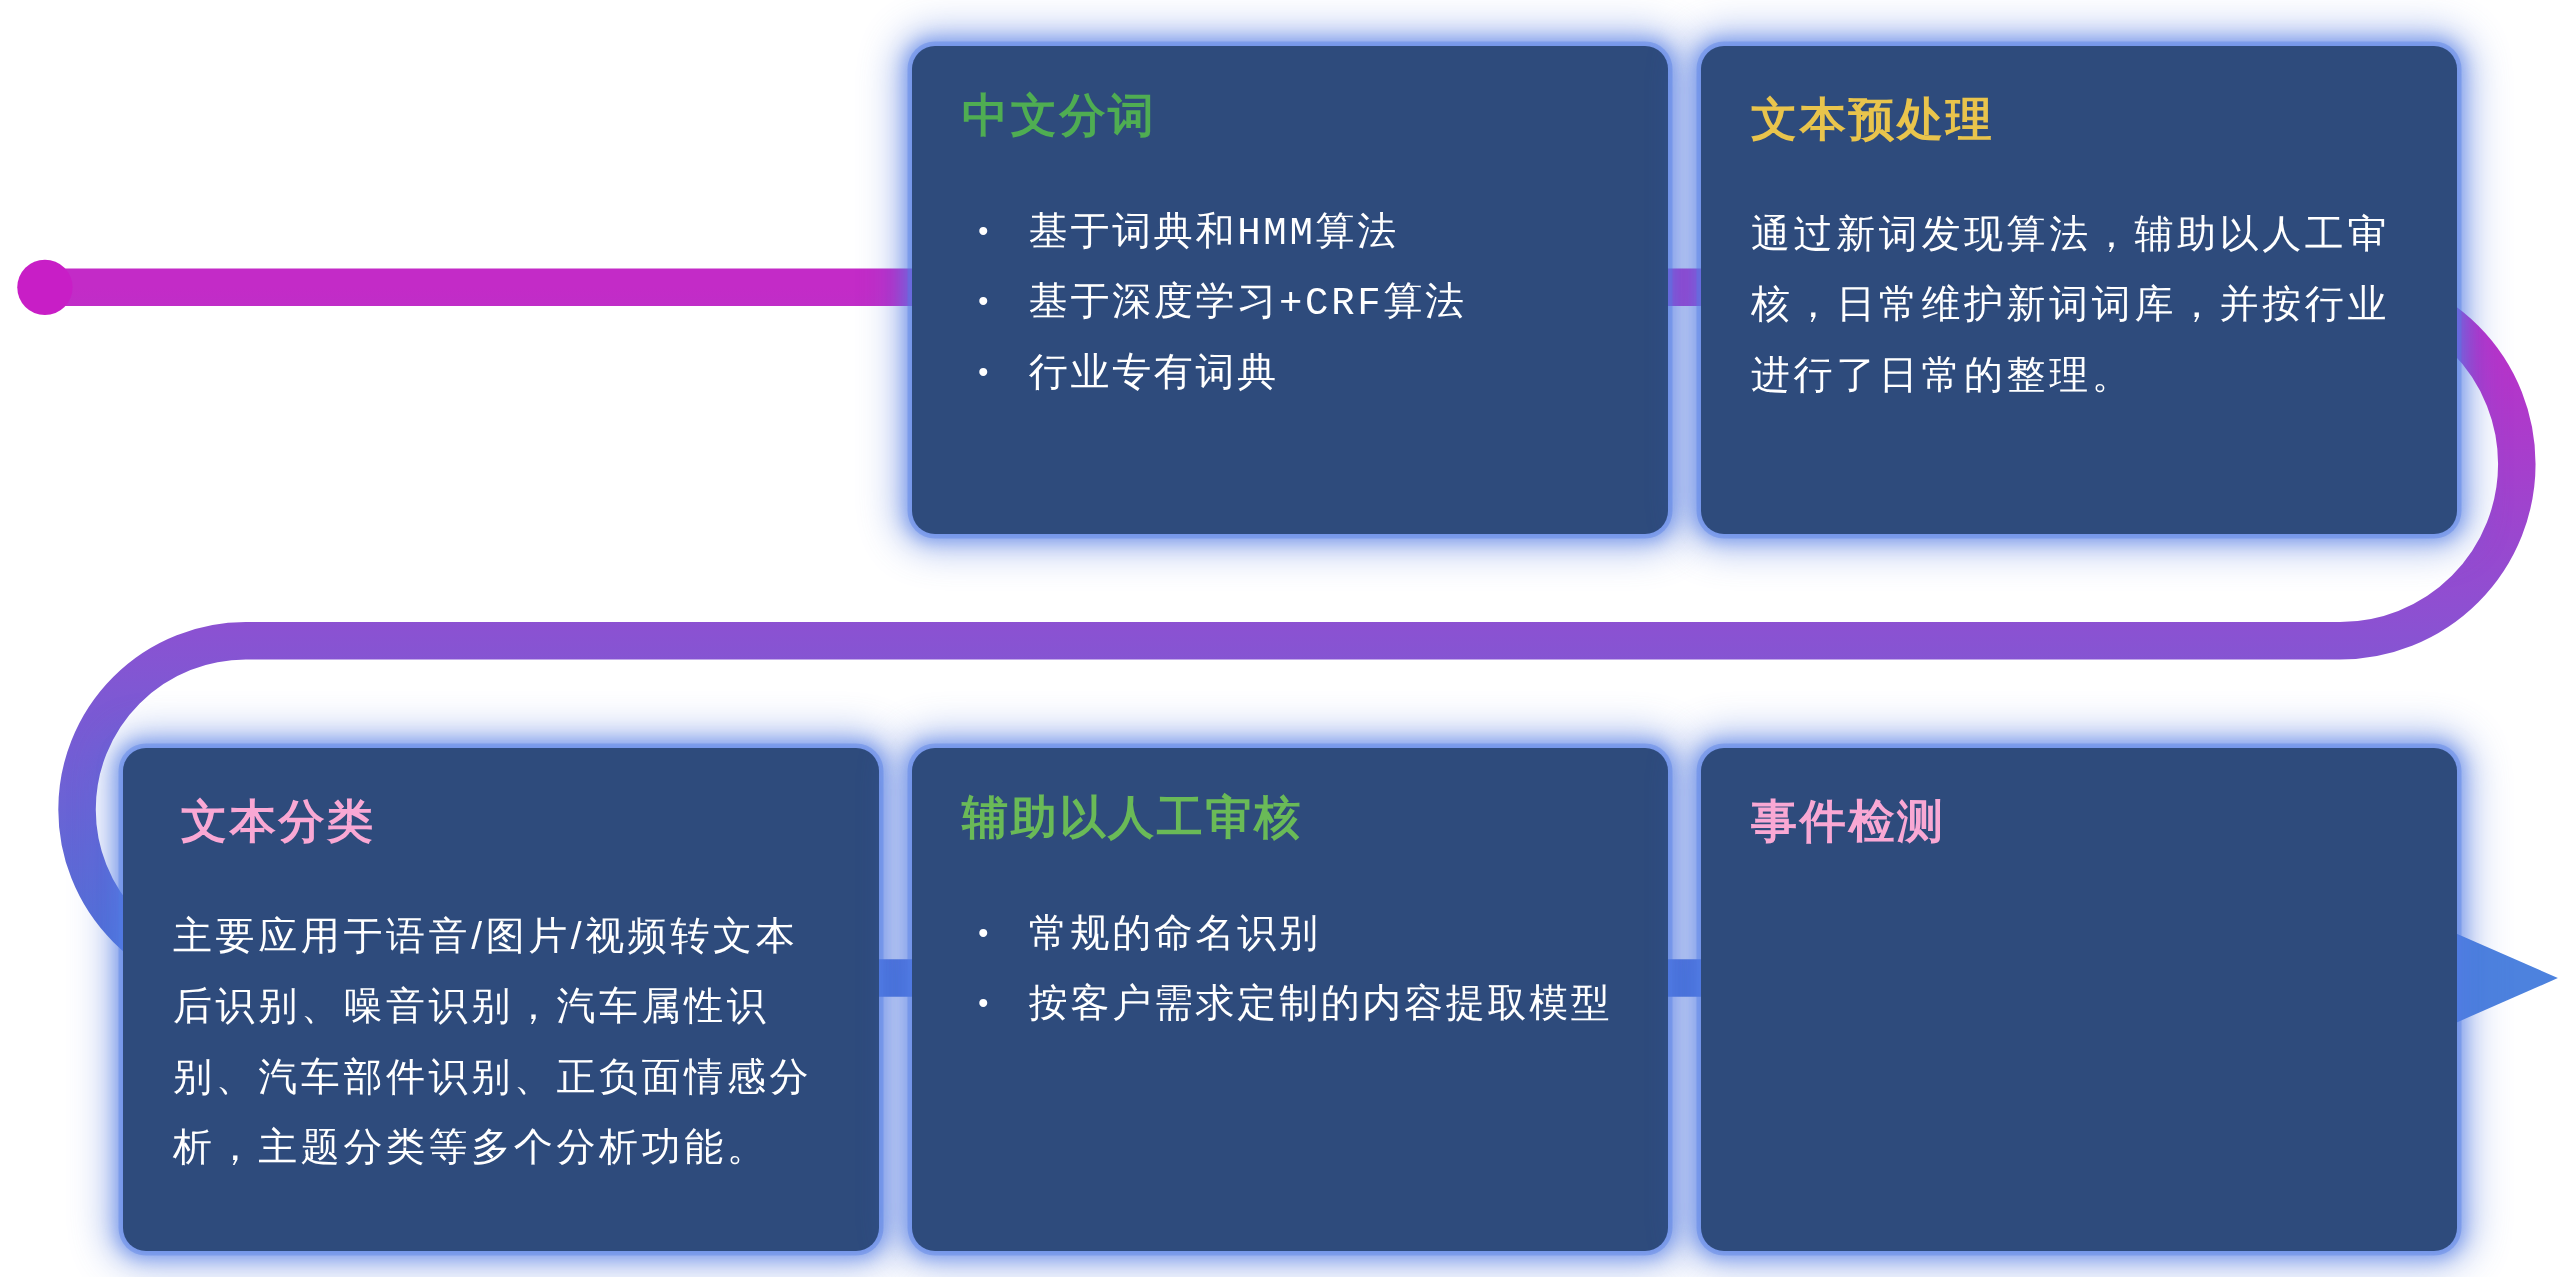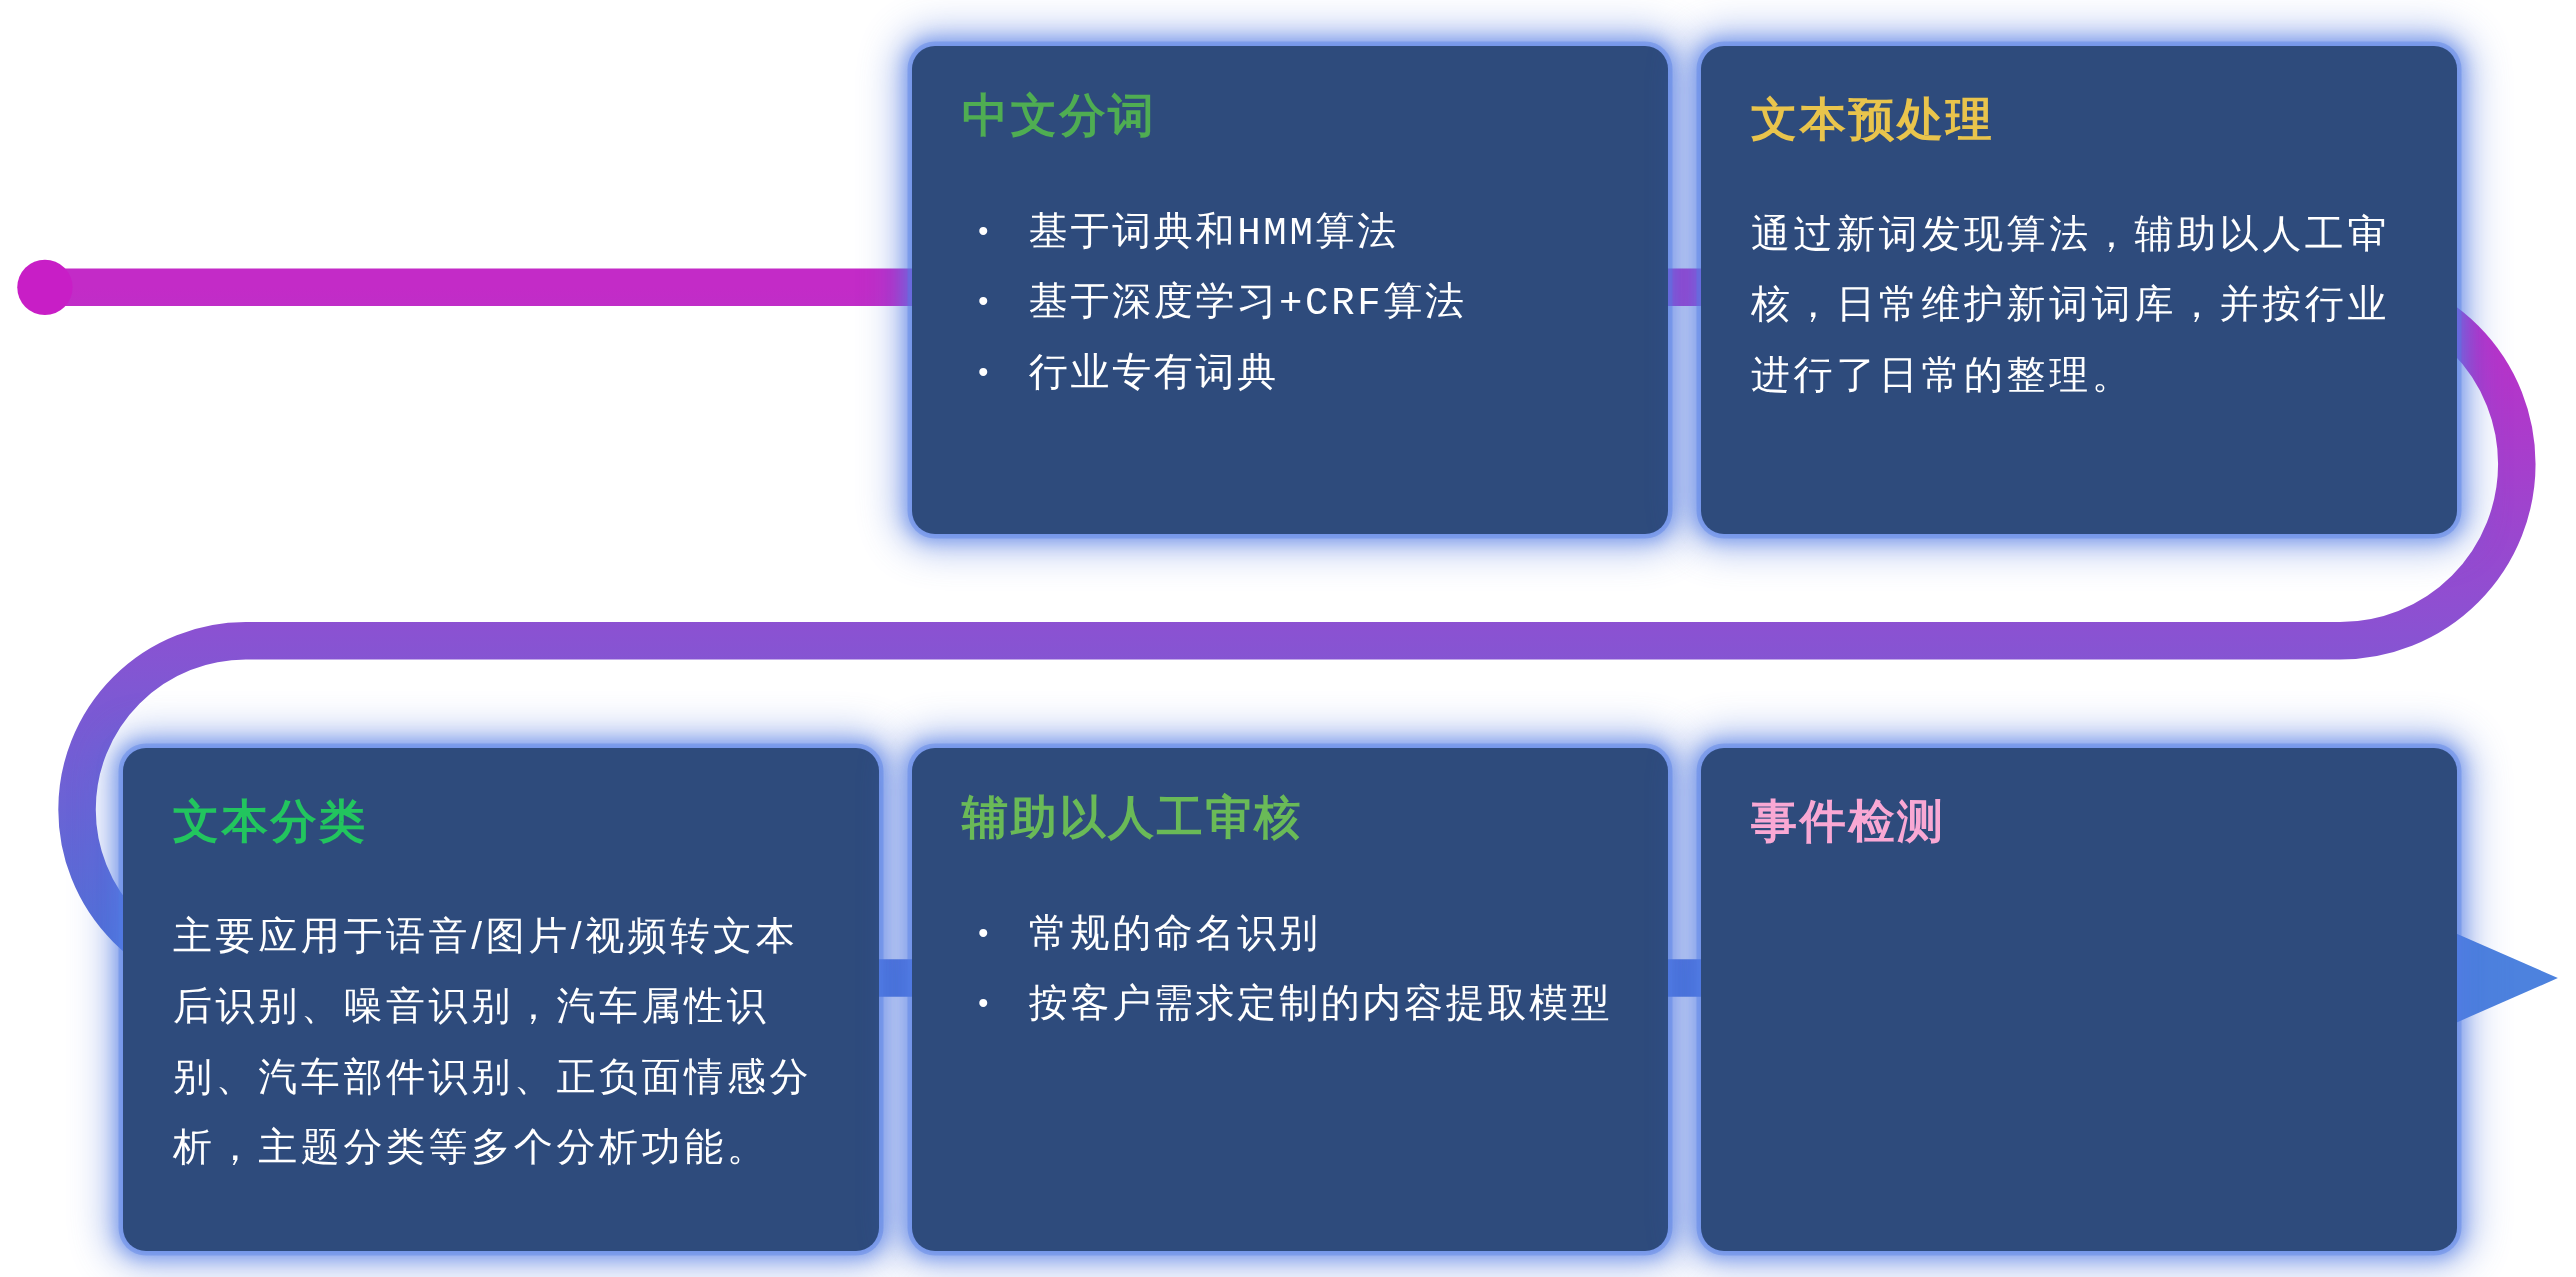--- a/index.html
+++ b/index.html
@@ -112,21 +112,21 @@
       </li>
     </ul>
   </div>
 
   <div class="card row1 col3">
     <h2 class="card-title" style="color: rgb(233, 196, 76);">文本预处理</h2>
     <p class="card-body">通过新词发现算法，辅助以人工审核，日常维护新词词库，并按行业进行了日常的整理。</p>
   </div>
 
   <div class="card row2 col1">
-    <h2 class="card-title" style="color: #22c55e;">文本分类</h2>
+    <h2 class="card-title" style="color: #f9a8d4; margin-left: 8px;">文本分类</h2>
     <p class="card-body">主要应用于语音/图片/视频转文本后识别、噪音识别，汽车属性识别、汽车部件识别、正负面情感分析，主题分类等多个分析功能。</p>
   </div>
 
   <div class="card row2 col2">
     <h2 class="card-title" style="color: rgb(106, 186, 87);">辅助以人工审核</h2>
     <ul class="card-bullets">
       <li>
         <span class="bullet-dot">•</span>
         <span>常规的命名识别</span>
       </li>

